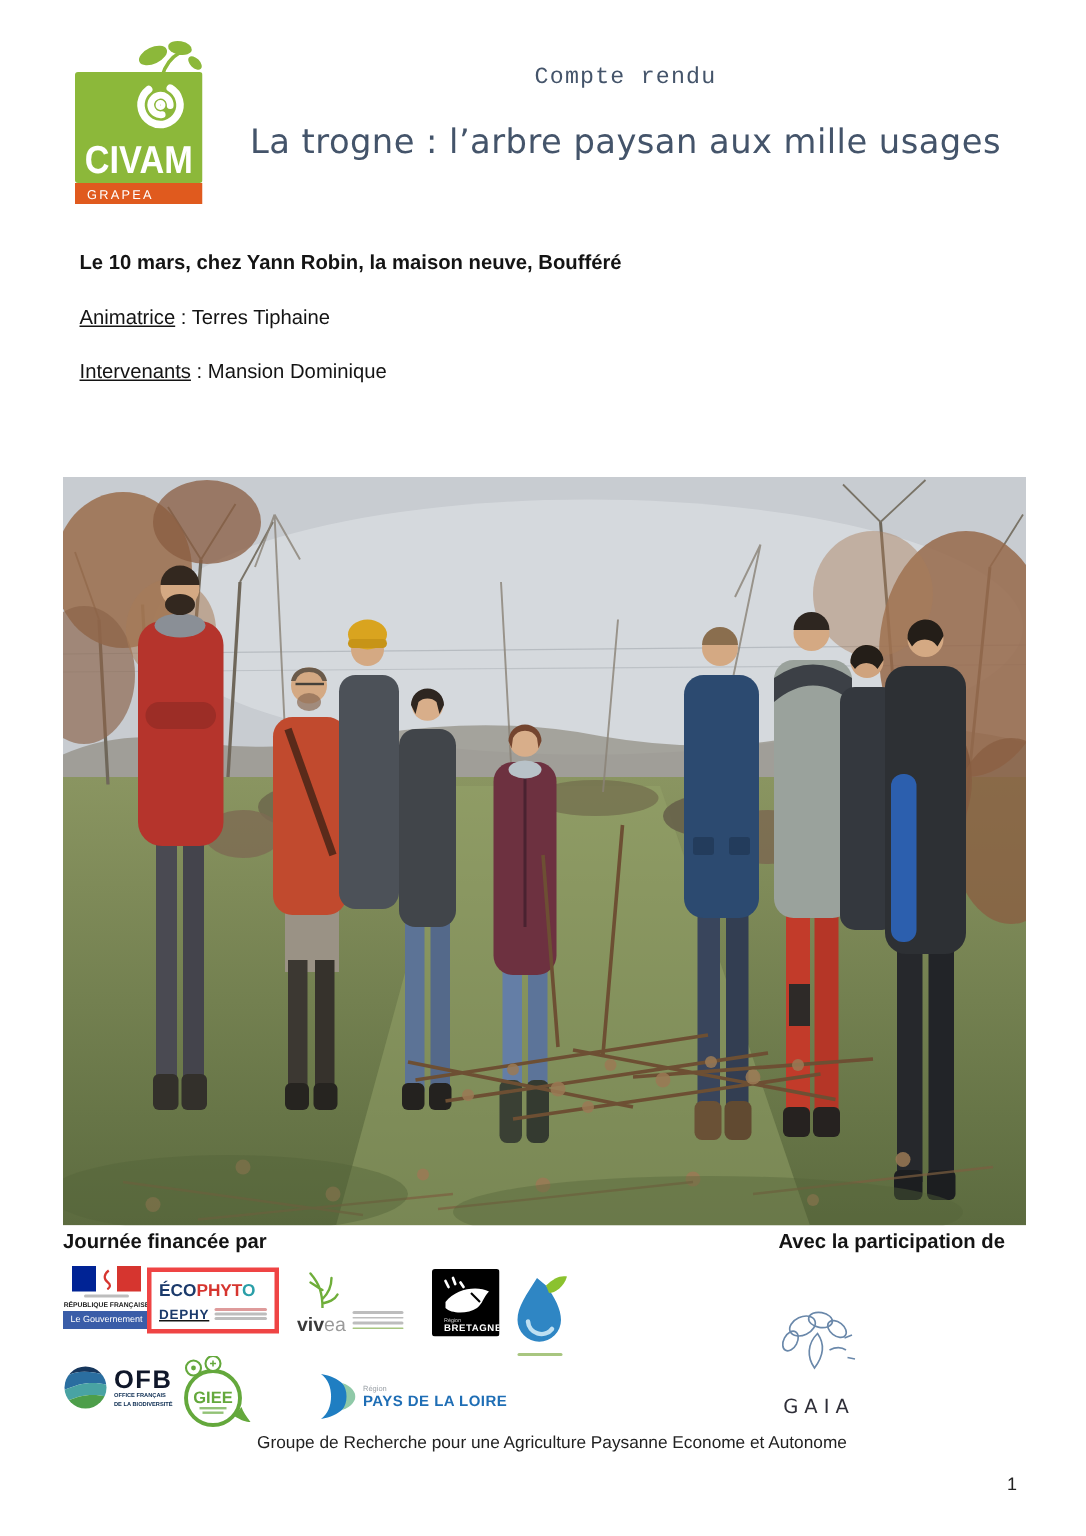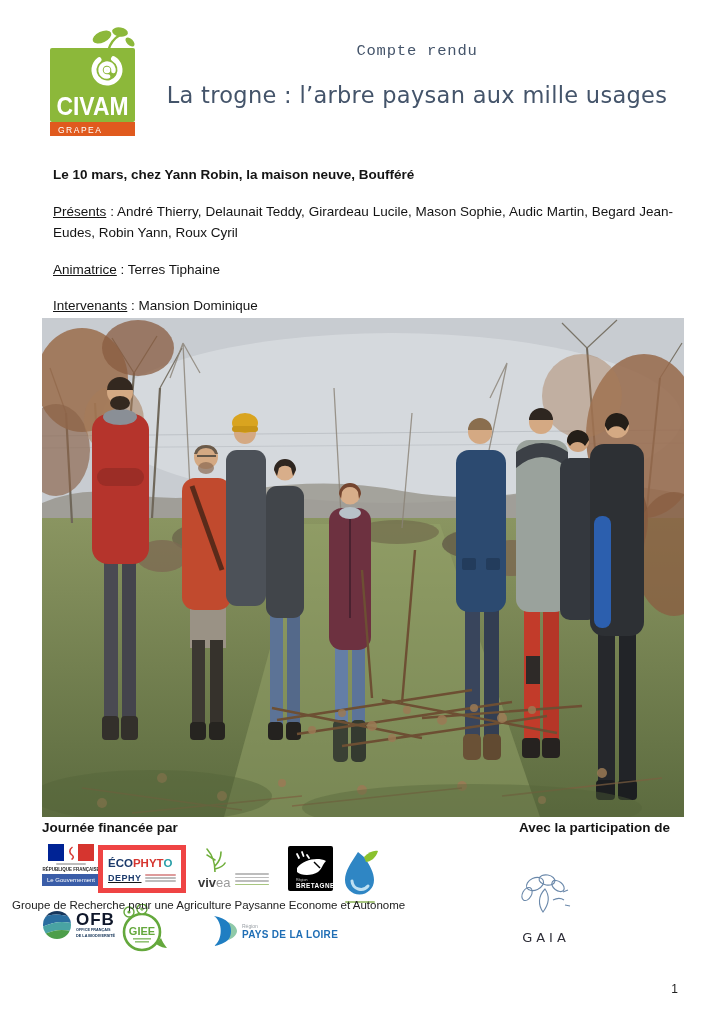--- a/index.html
+++ b/index.html
@@ -37,21 +37,21 @@
   .w32{width:30px;margin:1px auto 0;height:2px;}
 
   .lg-gov{left:0;top:0;width:58px;text-align:center;}
   .gov-flag{display:flex;height:17px;width:46px;margin:0 auto;}
   .gov-flag .gb{background:#002395;flex:1.2;}
   .gov-flag .gw{background:#fff;flex:1;display:flex;align-items:center;justify-content:center;}
   .gov-flag .gr{background:#d6352f;flex:1.2;}
   .gov-rf{font-size:4.5px;font-weight:bold;margin-top:2px;color:#222;}
   .gov-box{background:#3a5da8;color:#fff;font-size:6px;padding:3px 0;margin-top:2px;}
 
-  .lg-eco{left:56px;top:1px;width:88px;border:5px solid #ef4444;background:#fff;
+  .lg-eco{left:56px;top:1px;width:88px;border:3px solid #ef4444;background:#fff;
           padding:4px 5px 5px;box-sizing:border-box;}
   .eco-top{line-height:1;}
   .eco-b{color:#1b3a6b;font-weight:bold;font-size:11.5px;}
   .eco-r{color:#d6352f;font-weight:bold;font-size:11.5px;}
   .eco-o{color:#2a9fa8;font-weight:bold;font-size:11.5px;}
   .eco-bot{display:flex;align-items:center;gap:3px;margin-top:3px;text-decoration:underline;}
   .dephy{color:#1b3a6b;font-weight:bold;font-size:9px;letter-spacing:.5px;}
   .tiny-block{display:flex;flex-direction:column;gap:1.5px;flex:1;}
   .tiny-block .blur-line{height:1.5px;width:100%;margin:0;}
 
@@ -74,21 +74,21 @@
 
   .lg-pdl{left:171px;top:71px;display:flex;align-items:center;gap:5px;}
   .pdl-region{font-size:5px;color:#9aa0a6;}
   .pdl-name{font-size:10px;font-weight:bold;color:#1f6eb5;letter-spacing:.3px;}
 
   .lg-gaia{left:464px;top:28px;width:80px;text-align:center;}
   .gaia-name{font-family:"DejaVu Sans",sans-serif;font-size:13px;letter-spacing:4px;
              color:#2e2e38;margin-top:12px;}
 
   
-  .footer{position:absolute;left:0;right:0;top:897px;text-align:left;
+  .footer{position:absolute;left:0;right:0;top:954px;text-align:center;
           font-size:11.5px;line-height:1.55;color:#222;padding-left:12px;}
   .page-num{position:absolute;right:46px;top:982px;font-size:12px;color:#222;}
 </style>
 </head>
 <body>
 
 <div class="page">
 
   <div class="civam-logo">
     <svg width="85" height="111" viewBox="0 0 85 111">
@@ -108,21 +108,20 @@
     </svg>
   </div>
 
   <div class="header-text">
     <div class="doc-type">Compte rendu</div>
     <div class="main-title">La trogne : l’arbre paysan aux mille usages</div>
   </div>
 
   <div class="body-text">
     <p class="date-line">Le 10 mars, chez Yann Robin, la maison neuve, Boufféré</p>
-    <p class="para-presents"><span class="ul">Présents</span><span> : André Thierry, Delaunait Teddy, Girardeau Lucile, Mason Sophie, Audic Martin, Begard Jean-Eudes, Robin Yann, Roux Cyril</span></p>
     <p><span class="ul">Animatrice</span><span> : Terres Tiphaine</span></p>
     <p><span class="ul">Intervenants</span><span> : Mansion Dominique</span></p>
   </div>
 
   <div class="photo">
     <svg viewBox="0 0 642 499" preserveAspectRatio="none">
       <defs>
         <linearGradient id="grass" x1="0" y1="0" x2="0" y2="1">
           <stop offset="0" stop-color="#8a9561"></stop>
             <stop offset="1" stop-color="#5c6b3f"></stop>

